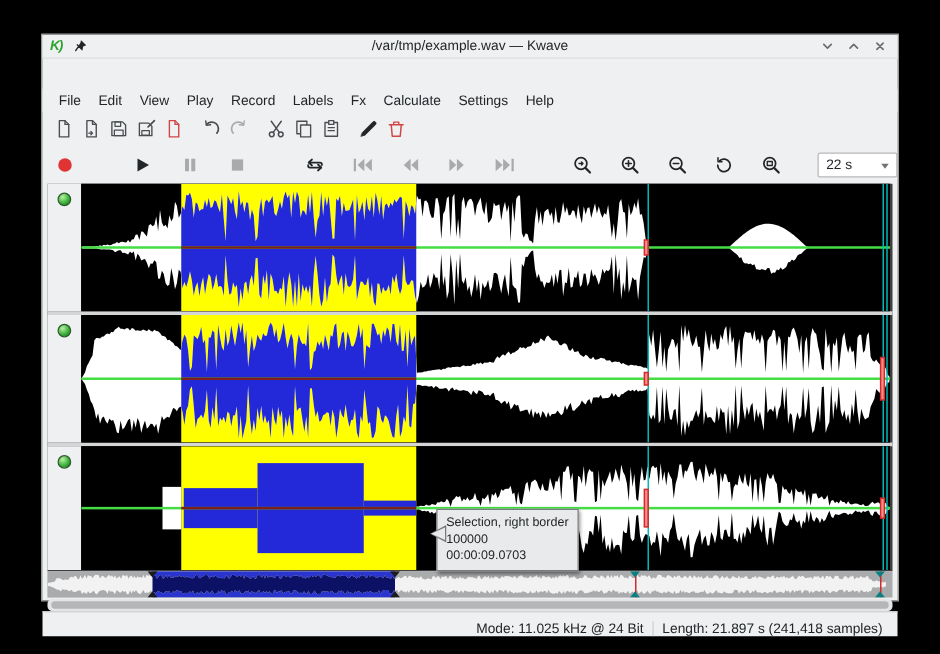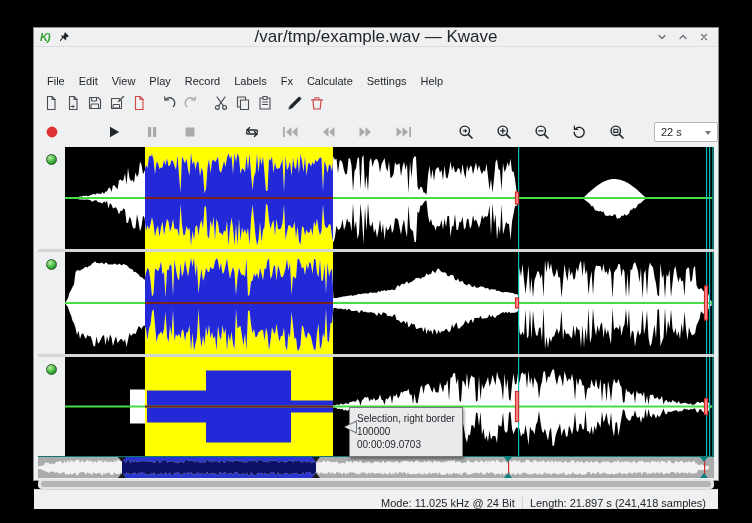--- a/index.html
+++ b/index.html
@@ -3,38 +3,38 @@
 <meta charset="utf-8">
 <style>
   html,body{margin:0;padding:0;background:#000;width:752px;height:523px;overflow:hidden;
     font-family:"Liberation Sans","DejaVu Sans",sans-serif;-webkit-font-smoothing:antialiased;}
   #window{position:absolute;left:33px;top:27px;width:686px;height:454px;background:#eff0f1;
     border:1px solid #8f9193;box-sizing:border-box;display:flex;flex-direction:column;}
   
   .titlebar{height:18px;background:#eff0f1;border-bottom:1px solid #dcdddf;display:flex;align-items:center;position:relative;flex:0 0 auto;}
   .appicon{font-style:italic;font-weight:bold;font-size:11px;color:#2fa32f;margin-left:6px;letter-spacing:-1px;}
   .pin{margin-left:9px;display:flex;align-items:center;}
-  .wtitle{position:absolute;left:0;right:0;text-align:center;font-size:17px;color:#232629;}
+  .wtitle{position:absolute;left:0;right:0;text-align:center;font-size:11px;color:#232629;}
   .wbuttons{margin-left:auto;display:flex;gap:9px;margin-right:8px;z-index:2;}
   .wbtn{width:12px;height:12px;display:flex;align-items:center;justify-content:center;cursor:default;}
   
   .menubar{height:19px;display:flex;align-items:center;padding-left:6px;background:#eff0f1;flex:0 0 auto;margin-top:24px;}
   .menu-item{font-size:11px;color:#232629;padding:2px 7px;border-radius:2px;}
   
   .toolbar1{height:26px;display:flex;align-items:center;padding-left:7px;gap:2px;flex:0 0 auto;}
   .toolbar2{height:31px;display:flex;align-items:center;padding-left:9px;gap:20px;flex:0 0 auto;}
   .tbtn{width:20px;height:20px;display:flex;align-items:center;justify-content:center;border-radius:2px;}
   .pbtn{width:24px;height:24px;display:flex;align-items:center;justify-content:center;border-radius:2px;}
   .gap6{width:6px;}
   .combo{margin-left:8px;width:84px;height:20px;background:#fff;border:1px solid #b6b8ba;border-radius:2px;
     display:flex;align-items:center;font-size:11px;color:#232629;padding-left:6px;box-sizing:border-box;position:relative;}
   .combo .chev{position:absolute;right:6px;top:8px;width:0;height:0;border-left:3.5px solid transparent;
     border-right:3.5px solid transparent;border-top:4px solid #707274;}
   
-  .trackarea{position:relative;flex:0 0 auto;height:310px;margin:0 4px 0 4px;background:#0f766e;}
+  .trackarea{position:relative;flex:0 0 auto;height:310px;margin:0 4px 0 4px;background:#404040;}
   .trackrow{display:flex;}
   .ledcol{width:27px;background:#eff0f1;position:relative;flex:0 0 auto;}
   .led{position:absolute;left:8px;top:7px;width:11px;height:11px;border-radius:50%;
     background:radial-gradient(circle at 35% 30%,#b9f1a2,#3db13d 55%,#156e15);border:1px solid #2e5b2e;box-sizing:border-box;}
   .sig{position:relative;background:#000;}
   .sep{height:3px;background:#d4d5d7;}
   
   .tooltip{position:absolute;left:311px;top:260px;background:#e9eaeb;border:1px solid #787b7e;
     padding:4px 7px;font-size:10px;line-height:1.32;color:#232629;z-index:30;box-shadow:1px 2px 3px rgba(0,0,0,.45);}
   .tooltip .arrow{position:absolute;left:-13px;top:12px;width:0;height:0;border:7px solid transparent;

